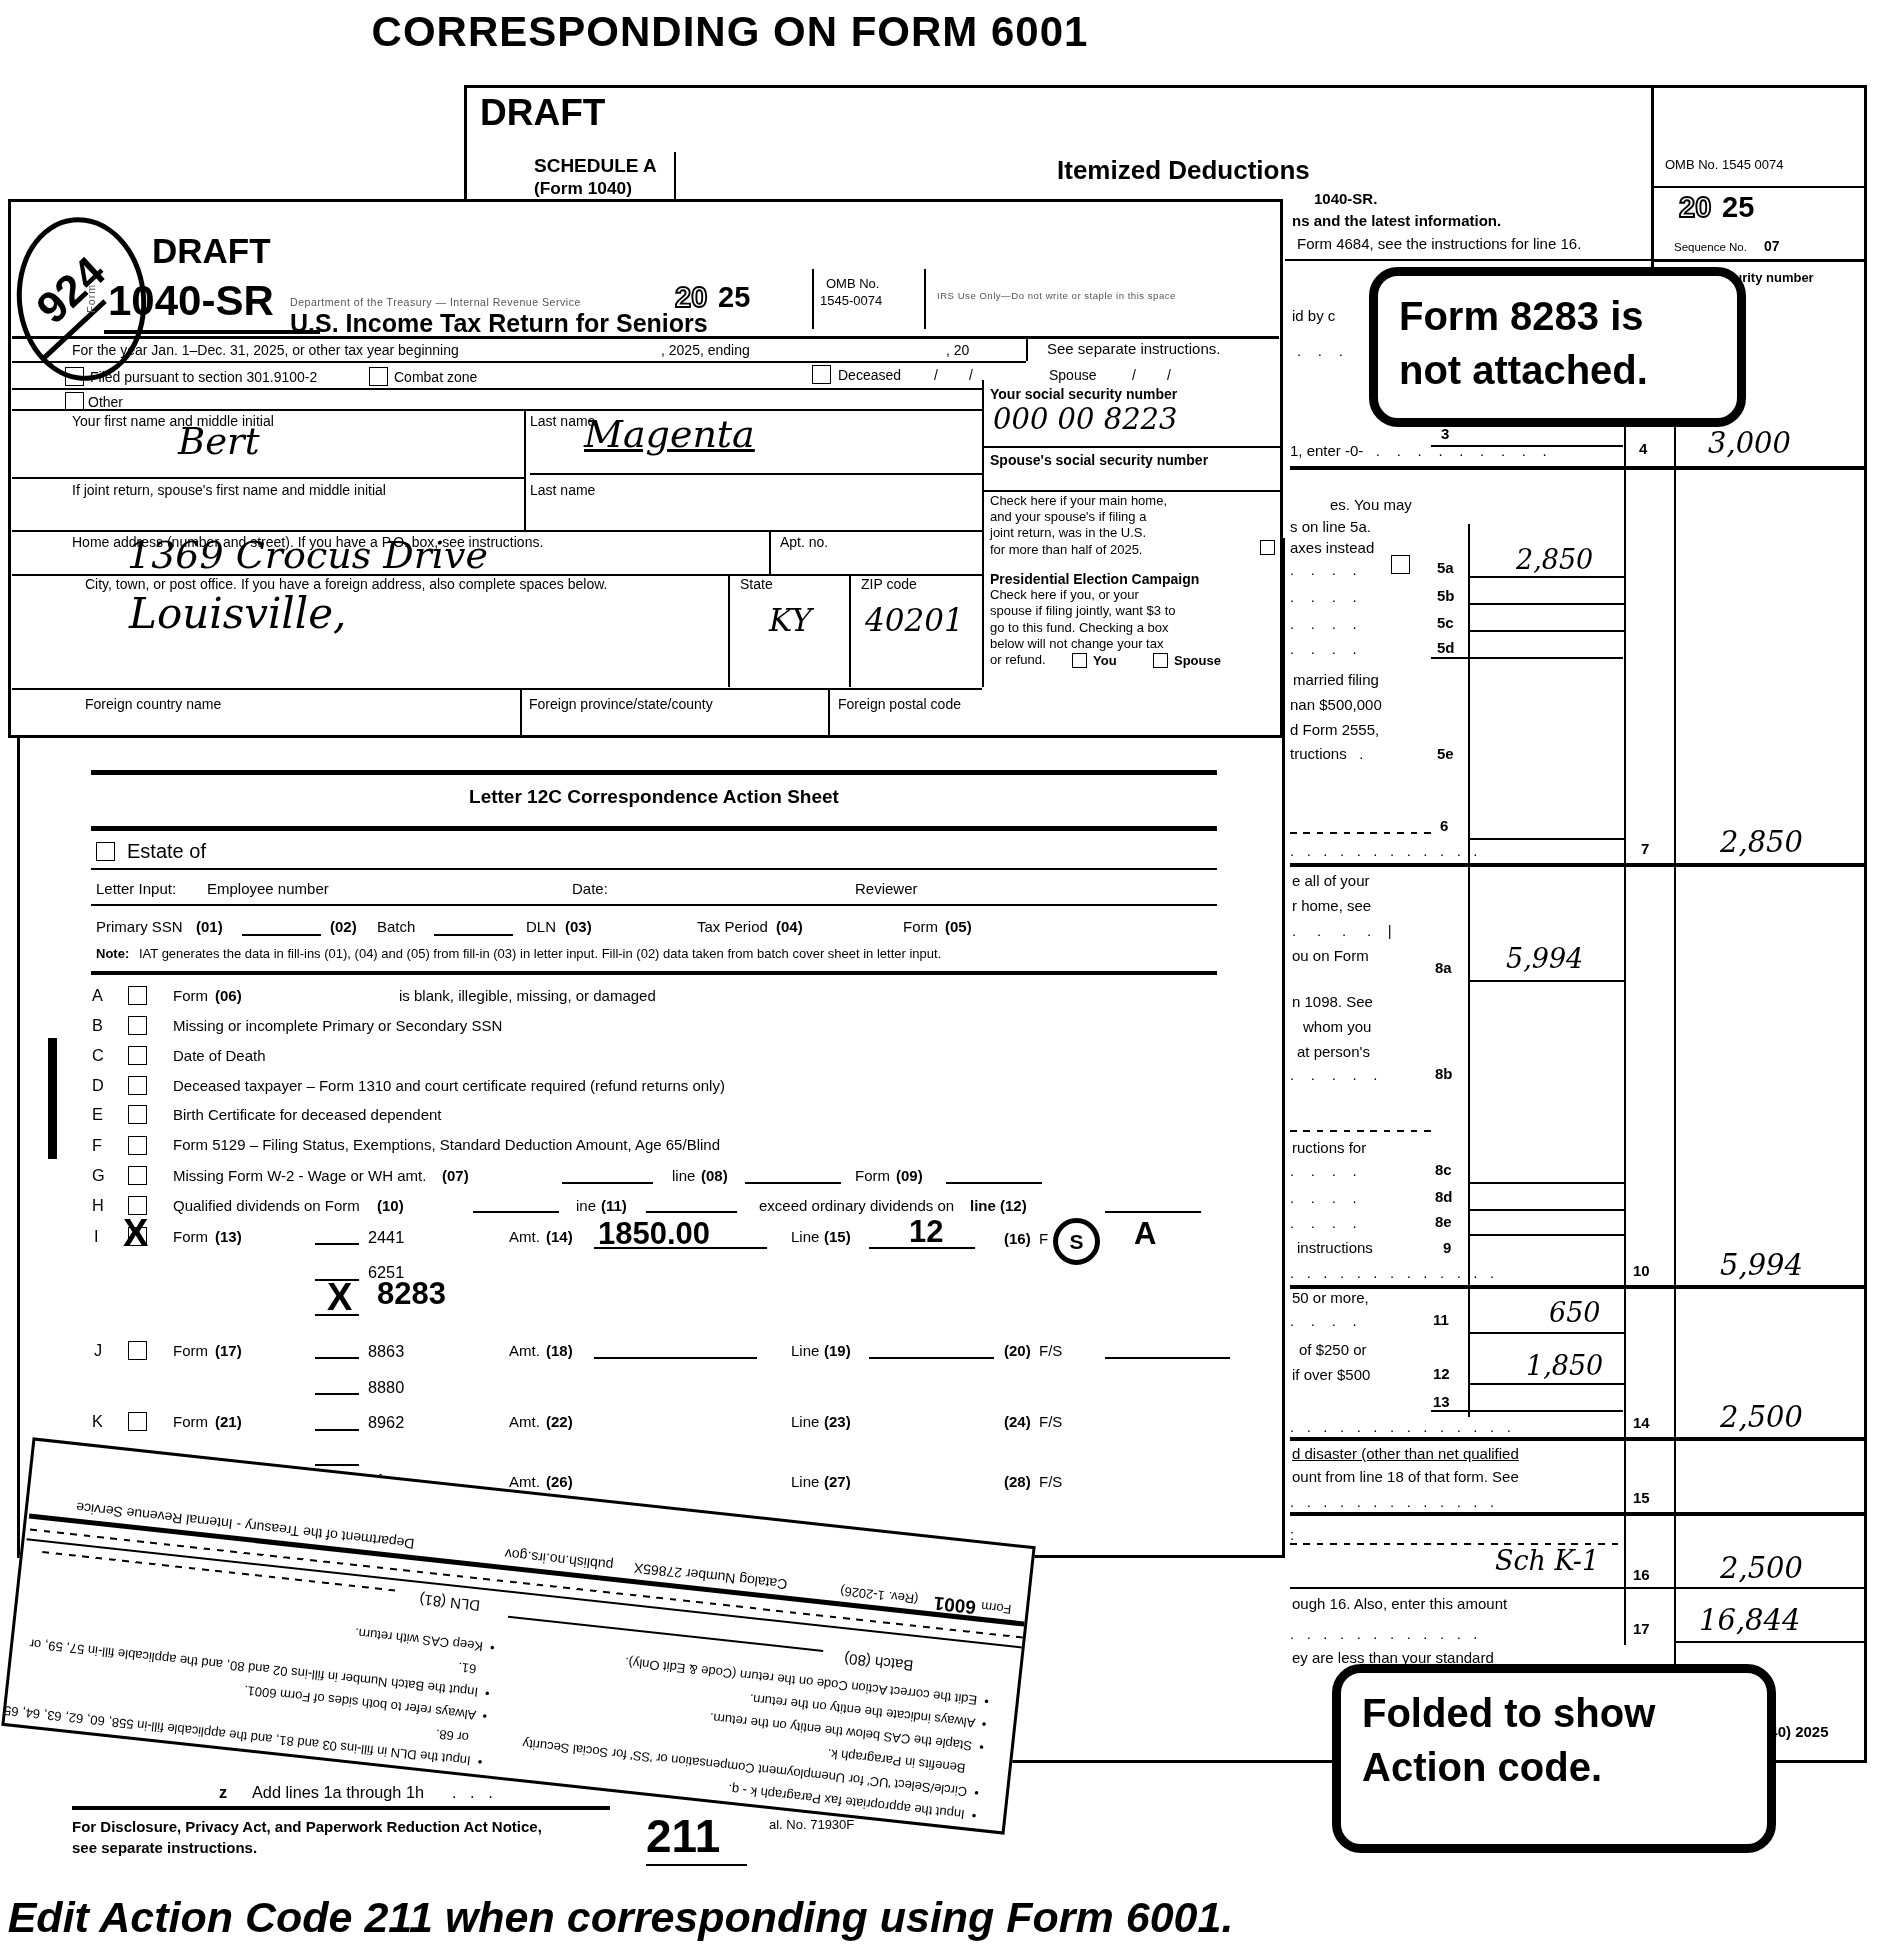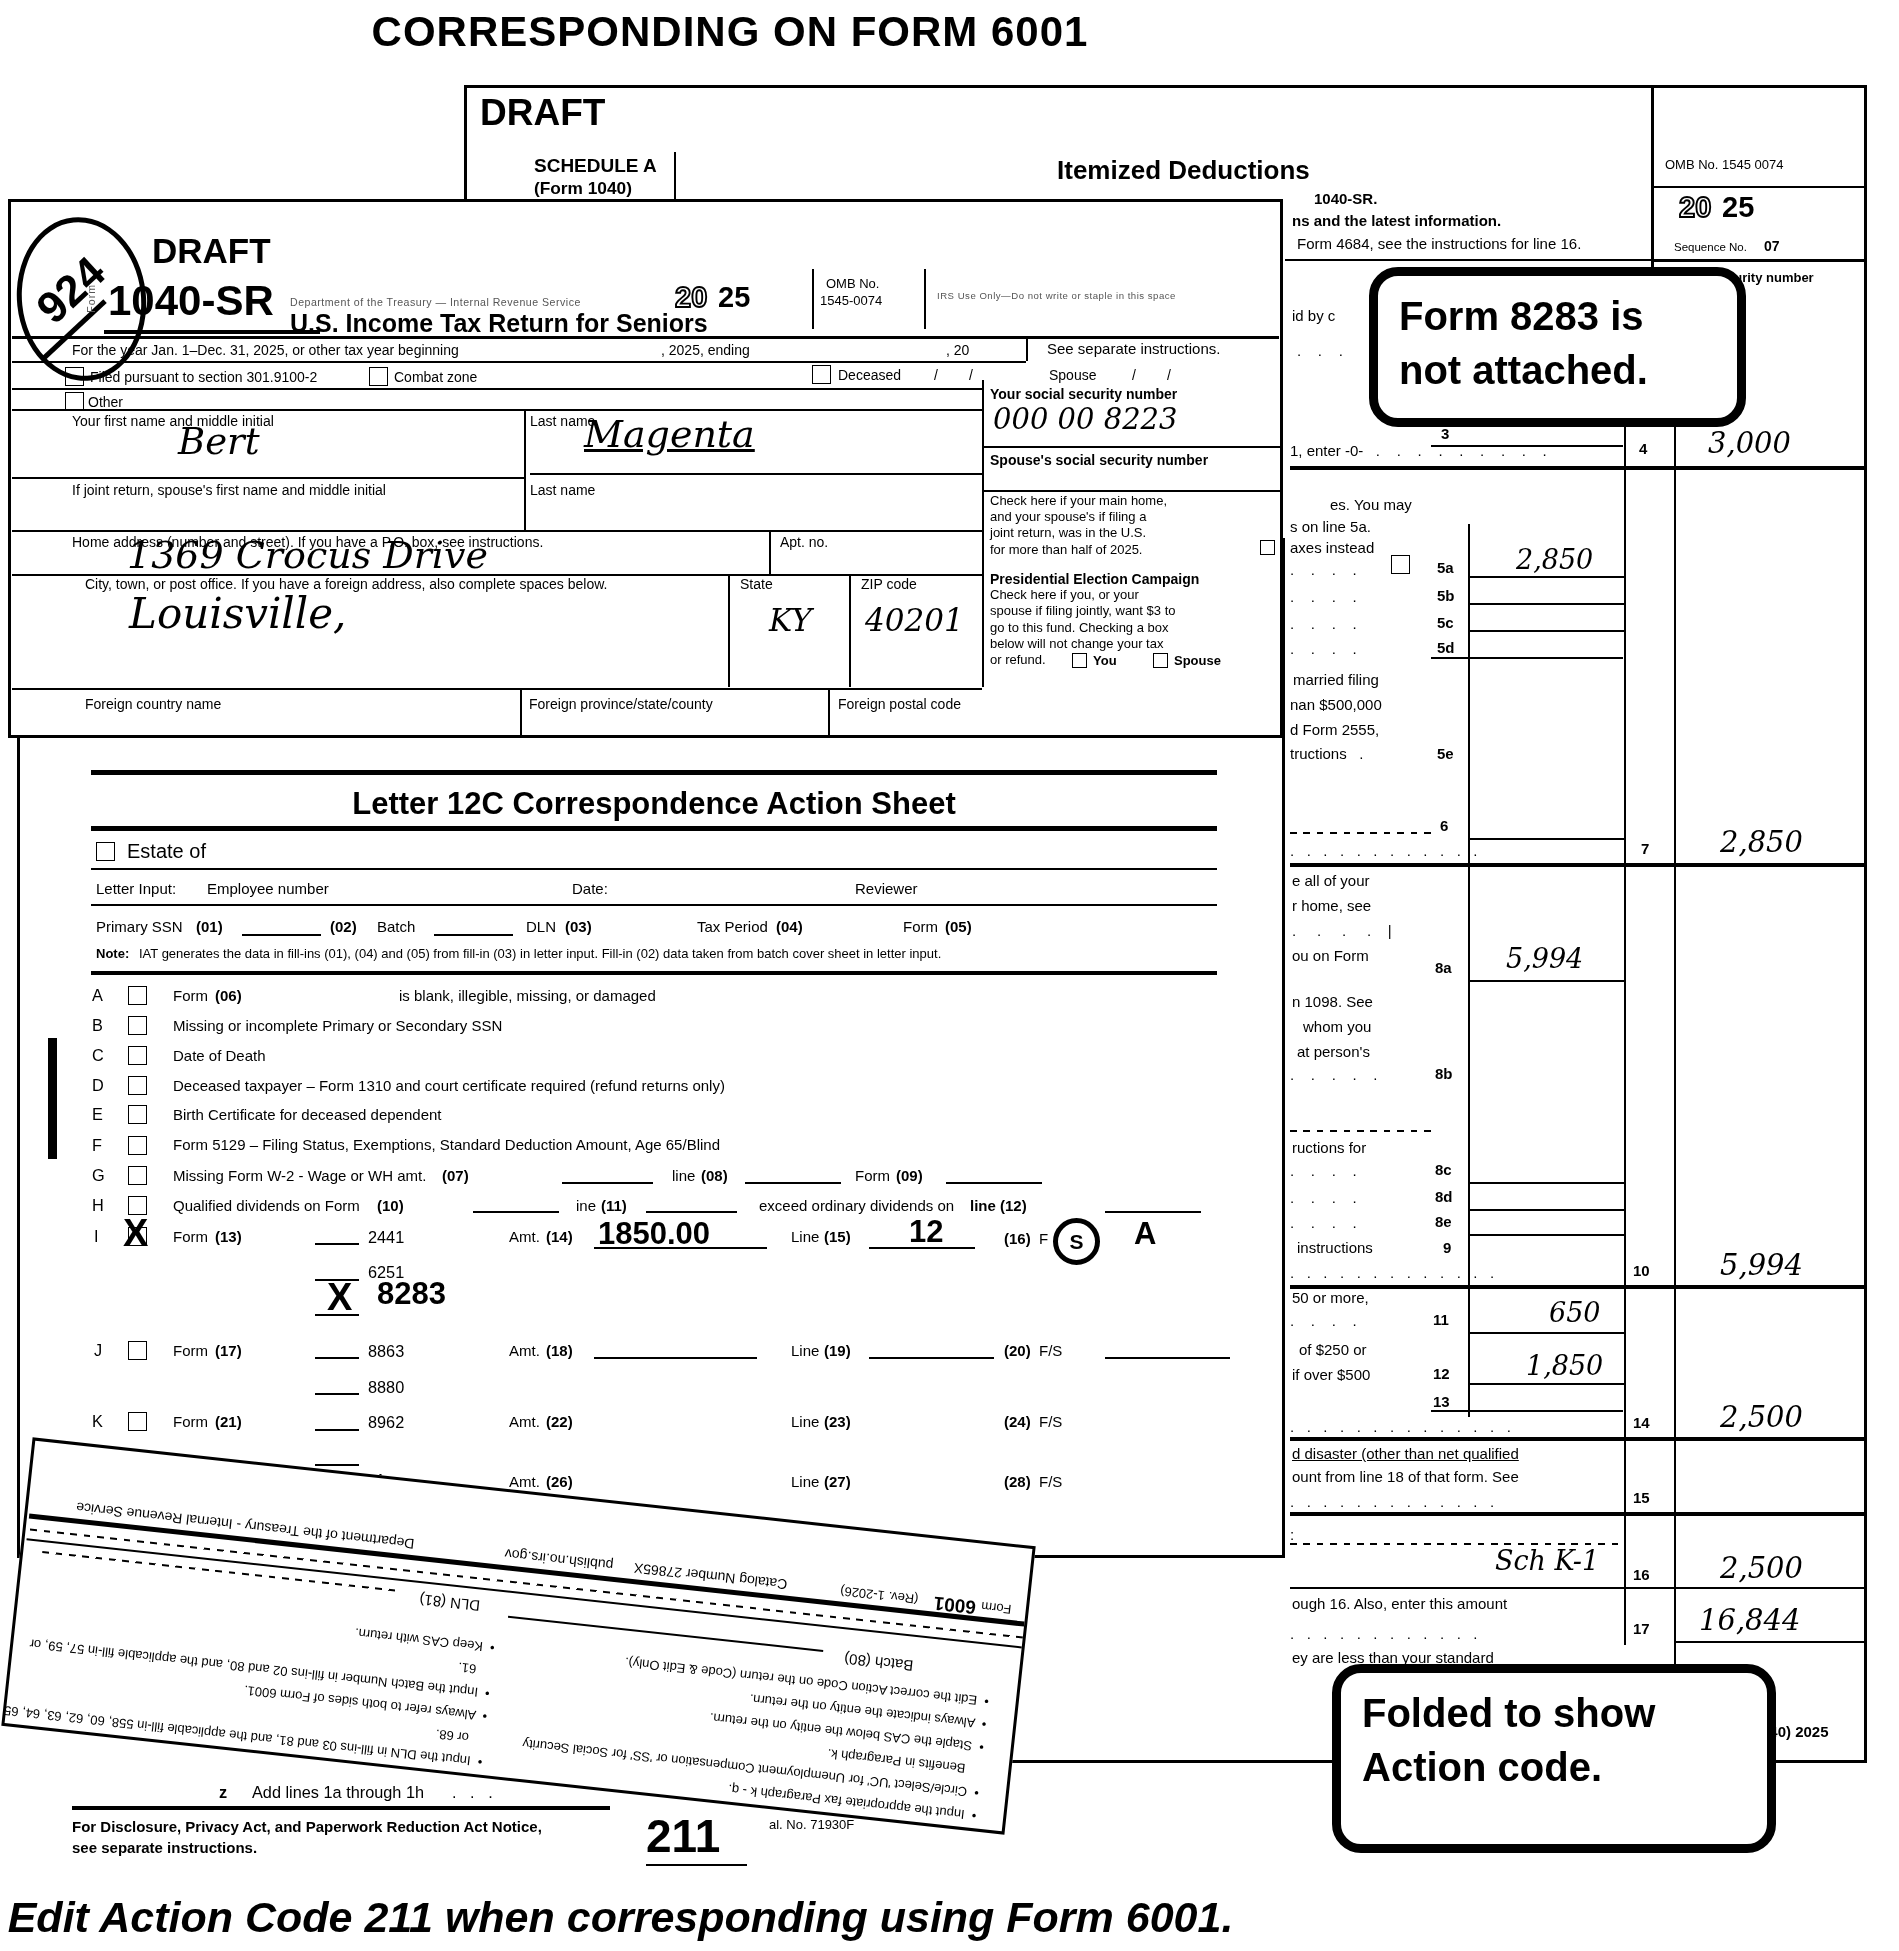--- a/index.html
+++ b/index.html
@@ -6,21 +6,21 @@
   .stage{position:relative;width:1899px;height:1951px;background:#fff;overflow:hidden;
          font-family:"Liberation Sans",sans-serif;color:#000;}
   .abs{position:absolute;white-space:pre;line-height:1.15;}
   .layer{position:absolute;left:0;top:0;width:100%;height:100%;}
   .sheet{position:absolute;background:#fff;border:3.8px solid #000;box-sizing:border-box;}
   .ln{position:absolute;background:#000;}
   .ln.dash{background:repeating-linear-gradient(90deg,#000 0 6.7px,rgba(0,0,0,0) 6.7px 13.4px);}
   
   .f10{font-size:9.6px}.f11{font-size:10.6px}.f12{font-size:11.5px}.f13{font-size:13px}
   .f14{font-size:14px}.f15{font-size:15px}.f17{font-size:16.3px}.f18{font-size:17.3px}
-  .f20{font-size:19px}.f21{font-size:20px}.f24{font-size:31px}.f26{font-size:25px}
+  .f20{font-size:19px}.f21{font-size:20px}.f24{font-size:19px}.f26{font-size:25px}
   .f27{font-size:26px}.f30{font-size:29px}.f36{font-size:35px}.f38{font-size:37px}.f44{font-size:42px}
   .b{font-weight:bold}
   .blur{color:#555;letter-spacing:0.5px}
   .vert{writing-mode:vertical-rl;transform:rotate(180deg);font-size:10.6px;letter-spacing:1px}
   .outline{color:#fff;-webkit-text-stroke:1.9px #000;text-shadow:0 0 1px #000;}
   
   .hw28,.hw32,.hw34,.hw38,.hw40,.hw42{font-family:"DejaVu Serif",serif;font-style:italic;}
   .hw28{font-size:27px}.hw32{font-size:29px}.hw34{font-size:31px}
   .hw38{font-size:37px}.hw40{font-size:38px}.hw42{font-size:42px}.mk34{font-weight:bold;font-size:31px}
   .mk40{font-weight:bold;font-size:38px}.mk46{font-weight:bold;font-size:46px}

